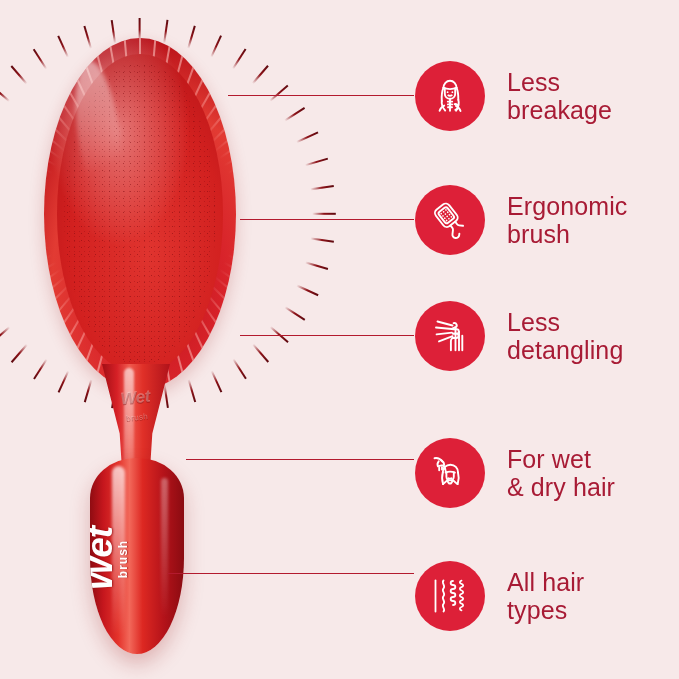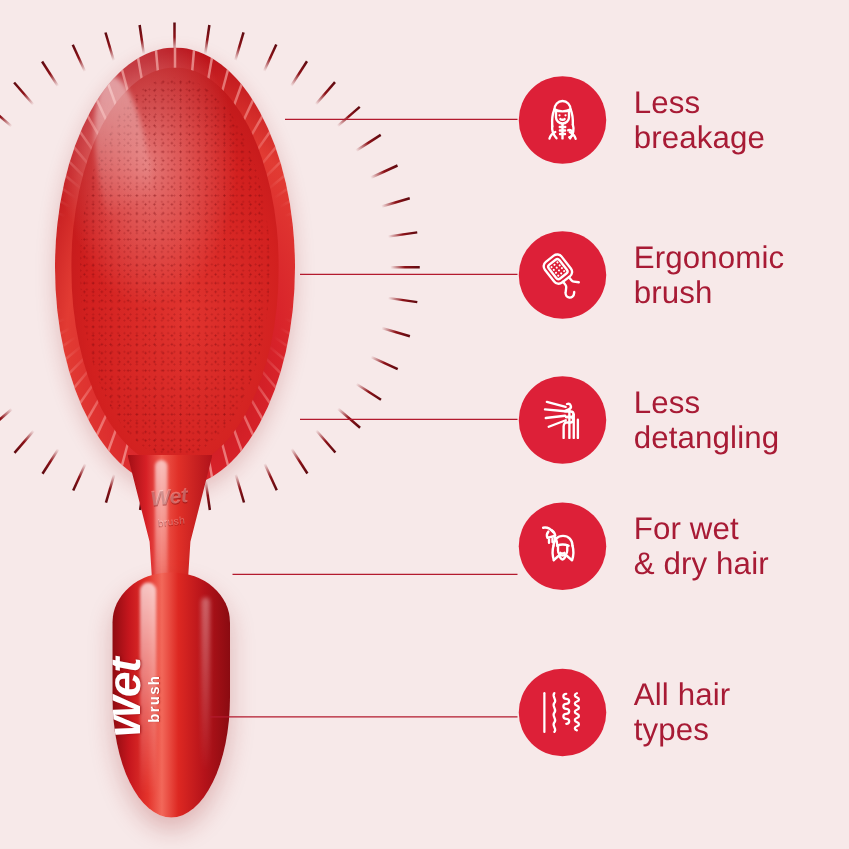--- a/index.html
+++ b/index.html
@@ -517,42 +517,42 @@
           <path d="M27.5 13.5v22.8"></path>
           <path d="M31 17.6v18.7"></path>
           <path d="M34.3 21.8v14.5"></path>
           <path d="M24.3 24.2c-.9.6-1.4 1.6-1.4 2.8v9.3"></path>
         </svg>
       </div>
       <div class="feature-label">Less
 detangling</div>
     </div>
 
-    <div class="feature" style="top:389px">
+    <div class="feature" style="top:425px">
       <div class="feature-badge">
         <svg width="44" height="44" viewBox="0 0 44 44" fill="none" stroke="#ffffff" stroke-width="1.9" stroke-linecap="round" stroke-linejoin="round">
           <path d="M6.5 7.2c2.8-.6 6 .9 8.2 3.6"></path>
           <path d="M13.4 9.2c1.6 1 2.6 2.6 2.8 4.4l-6.3 1.7c-.7-1.7-.4-3.6.8-5"></path>
           <path d="M11.2 16.6v2.6M14 16v2.6M16.5 15.3v2.6"></path>
           <path d="M15.6 14.8c1.4 1.5 2.1 3.5 2.1 5.8"></path>
           <path d="M14.8 21.5c0-4.5 3.2-7.8 7.6-7.8s7.6 3.3 7.6 7.8"></path>
           <path d="M17.6 21.6c0 0 2.3-1 4.6-1s4.7 1 4.7 1"></path>
           <path d="M18.4 21.2v4.2c0 2.3 1.6 4 3.7 4s3.7-1.7 3.7-4v-4.2"></path>
           <path d="M20.3 27.3c.6.5 2.6.5 3.2 0"></path>
           <path d="M14.8 21.5c-1 3.6-.9 8 .3 11.6"></path>
           <path d="M30 21.5c1 3.6.9 8-.3 11.6"></path>
           <path d="M19.4 29.2l-4.4 3.9M25 29.2l4.4 3.9"></path>
           <path d="M19.4 29.2c.5 2.2 2 3.4 2.6 3.4s2.1-1.2 2.6-3.4"></path>
         </svg>
       </div>
       <div class="feature-label">For wet
 &amp; dry hair</div>
     </div>
 
-    <div class="feature" style="top:522px">
+    <div class="feature" style="top:548px">
       <div class="feature-badge">
         <svg width="46" height="46" viewBox="0 0 46 46" fill="none" stroke="#ffffff" stroke-width="1.8" stroke-linecap="round" stroke-linejoin="round">
           <path d="M8.5 7.5v31"></path>
           <path d="M16.5 7.5c-2.6 2.6 2.6 5.2 0 7.8s2.6 5.2 0 7.8 2.6 5.2 0 7.8 2.6 5.2 0 7.6"></path>
           <path d="M26 8c-3.1 0-3.1 4 0 4s3.1 4 0 4-3.1 4 0 4 3.1 4 0 4-3.1 4 0 4 3.1 4 0 4"></path>
           <path d="M34.5 7.6c-2.2 .7-2.2 2.6 0 3.3s2.2 2.6 0 3.3-2.2 2.6 0 3.3 2.2 2.6 0 3.3-2.2 2.6 0 3.3 2.2 2.6 0 3.3-2.2 2.6 0 3.3 2.2 2.6 0 3.3-2.2 2.6 0 3.3"></path>
         </svg>
       </div>
       <div class="feature-label">All hair
 types</div>

